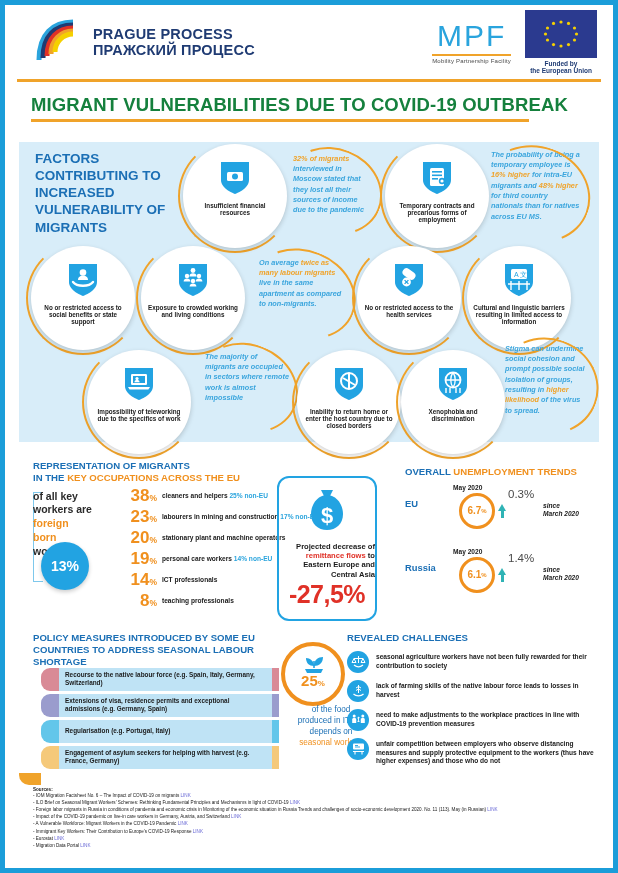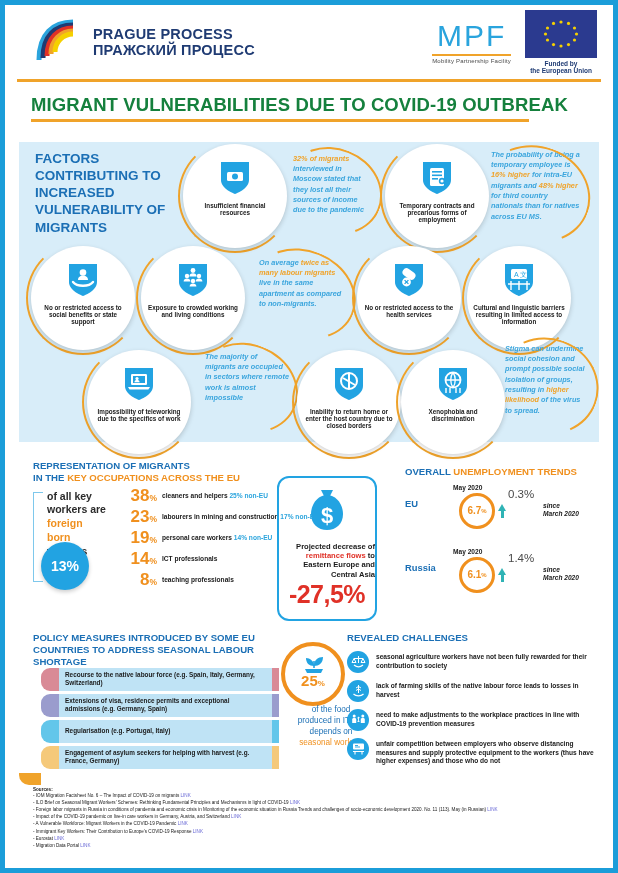--- a/index.html
+++ b/index.html
@@ -55,21 +55,21 @@
   .note b { color:#f0a32a; font-weight:bold; }
   .note-arc { position:absolute; border:2px solid #f0a32a; border-radius:50%;
       border-left-color:transparent; border-bottom-color:transparent; }
 
   
   .mid { position:relative; height:172px; margin-top:4px; }
   .sec-head { font-size:9.6px; font-weight:bold; color:#1b6fb5; line-height:1.3; }
   .sec-head .o { color:#f0901e; }
 
   .occ-left { position:absolute; left:28px; top:34px; width:86px; }
-  .occ-left .txt { font-size:10.5px; font-weight:bold; color:#2b2b2b; line-height:1.32; padding-left:14px;}
+  .occ-left .txt { font-size:10.5px; font-weight:bold; color:#2b2b2b; line-height:1.32; padding-left:0;}
   .occ-left .txt .o { color:#f0901e; }
   .circle13 { position:absolute; left:36px; top:86px; width:48px; height:48px; border-radius:50%;
       background:#22a3e2; color:#fff; font-size:14px; font-weight:bold;
       display:flex; align-items:center; justify-content:center; box-shadow:0 2px 4px rgba(0,0,0,.2); }
   .bracket { position:absolute; left:28px; top:36px; width:10px; height:90px;
       border-left:1.5px solid #7ec8ec; border-top:1.5px solid #7ec8ec; border-bottom:1.5px solid #7ec8ec; }
 
   .occ-list { position:absolute; left:118px; top:30px; }
   .occ-row { display:flex; align-items:center; margin-bottom:1px; }
   .occ-pct { font-size:17px; font-weight:bold; color:#f0901e; width:34px; text-align:right; }
@@ -387,20 +387,24 @@
     <div class="occ-list">
       <div class="occ-row">
         <div class="occ-pct"><span_wrap>38</span_wrap><span>%</span></div>
         <div class="occ-lbl"><span>cleaners and helpers </span><span class="b">25% non-EU</span></div>
       </div>
       <div class="occ-row">
         <div class="occ-pct"><span_wrap>23</span_wrap><span>%</span></div>
         <div class="occ-lbl"><span>labourers in mining and construction </span><span class="b">17% non-EU</span></div>
       </div>
       <div class="occ-row">
+        <div class="occ-pct"><span_wrap>20</span_wrap><span>%</span></div>
+        <div class="occ-lbl"><span>stationary plant and machine operators</span><span class="b"></span></div>
+      </div>
+      <div class="occ-row">
         <div class="occ-pct"><span_wrap>19</span_wrap><span>%</span></div>
         <div class="occ-lbl"><span>personal care workers </span><span class="b">14% non-EU</span></div>
       </div>
       <div class="occ-row">
         <div class="occ-pct"><span_wrap>14</span_wrap><span>%</span></div>
         <div class="occ-lbl"><span>ICT professionals</span><span class="b"></span></div>
       </div>
       <div class="occ-row">
         <div class="occ-pct"><span_wrap>8</span_wrap><span>%</span></div>
         <div class="occ-lbl"><span>teaching professionals</span><span class="b"></span></div>

